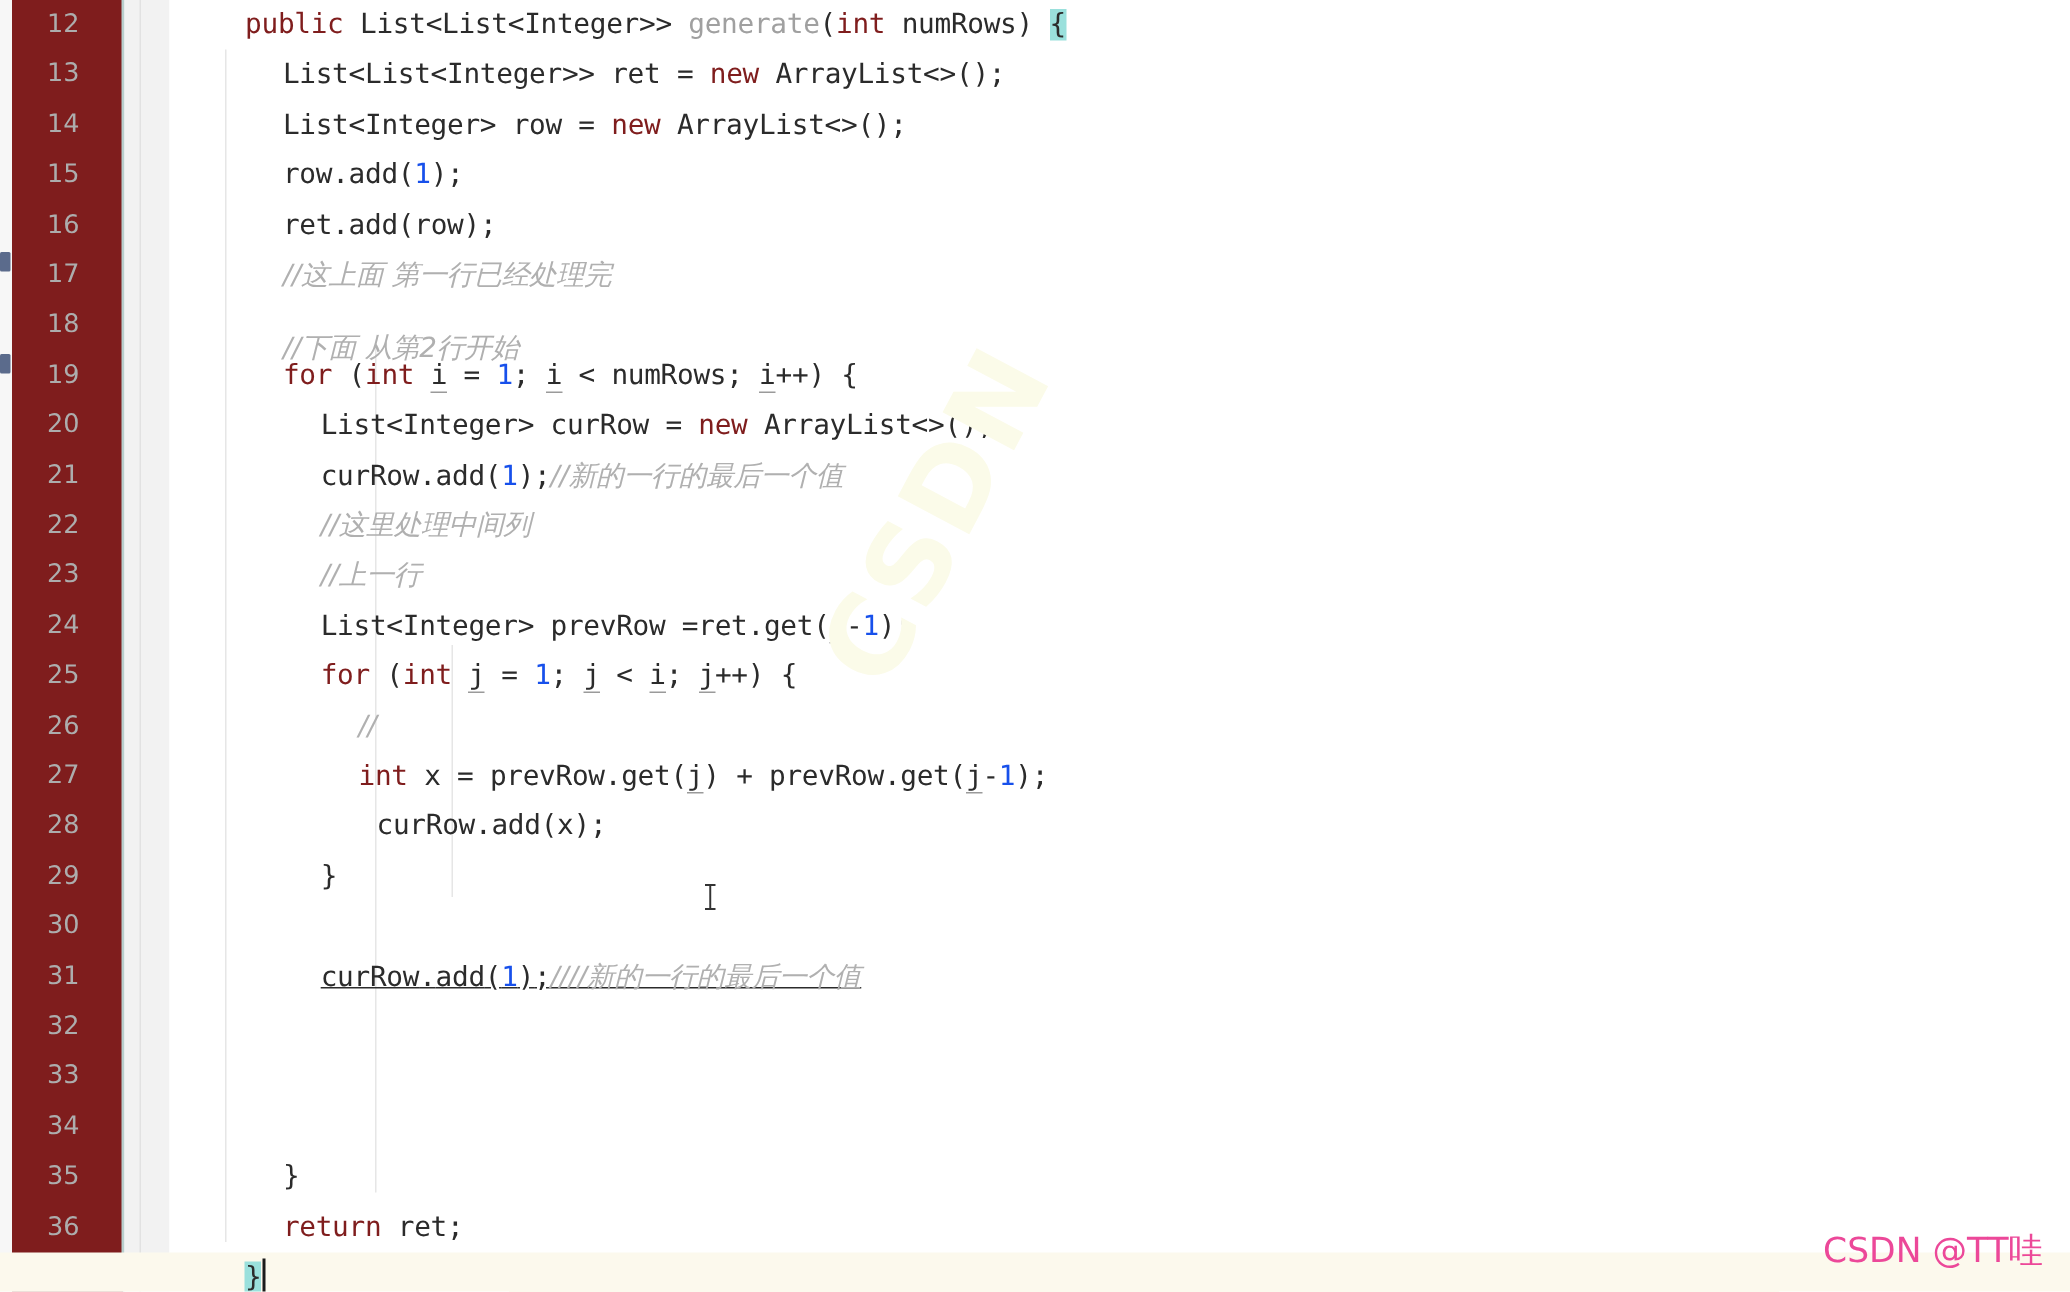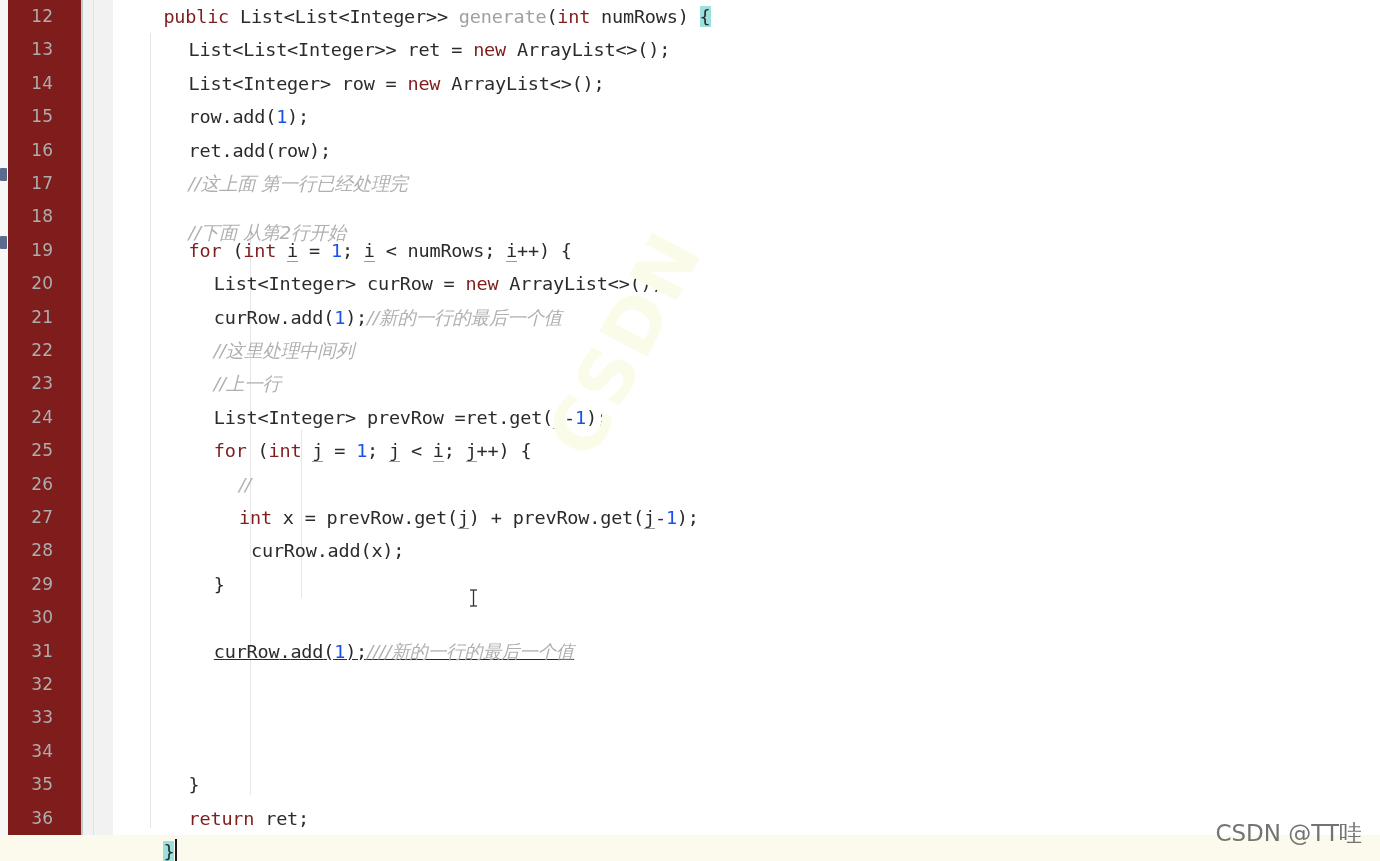--- a/index.html
+++ b/index.html
@@ -135,21 +135,21 @@
     letter-spacing:2px;
     white-space:nowrap;
     pointer-events:none;
     user-select:none;
   }
   .wm-corner {
     position:absolute;
     right:18px; bottom:12px;
     font-family:"DejaVu Sans", sans-serif;
     font-size:23px;
-    color:#737373;
+    color:#ec4899;
     white-space:nowrap;
     user-select:none;
     text-align:right;
   }
 </style>
 </head>
 <body>
 
 <div id="editor-root">
 

